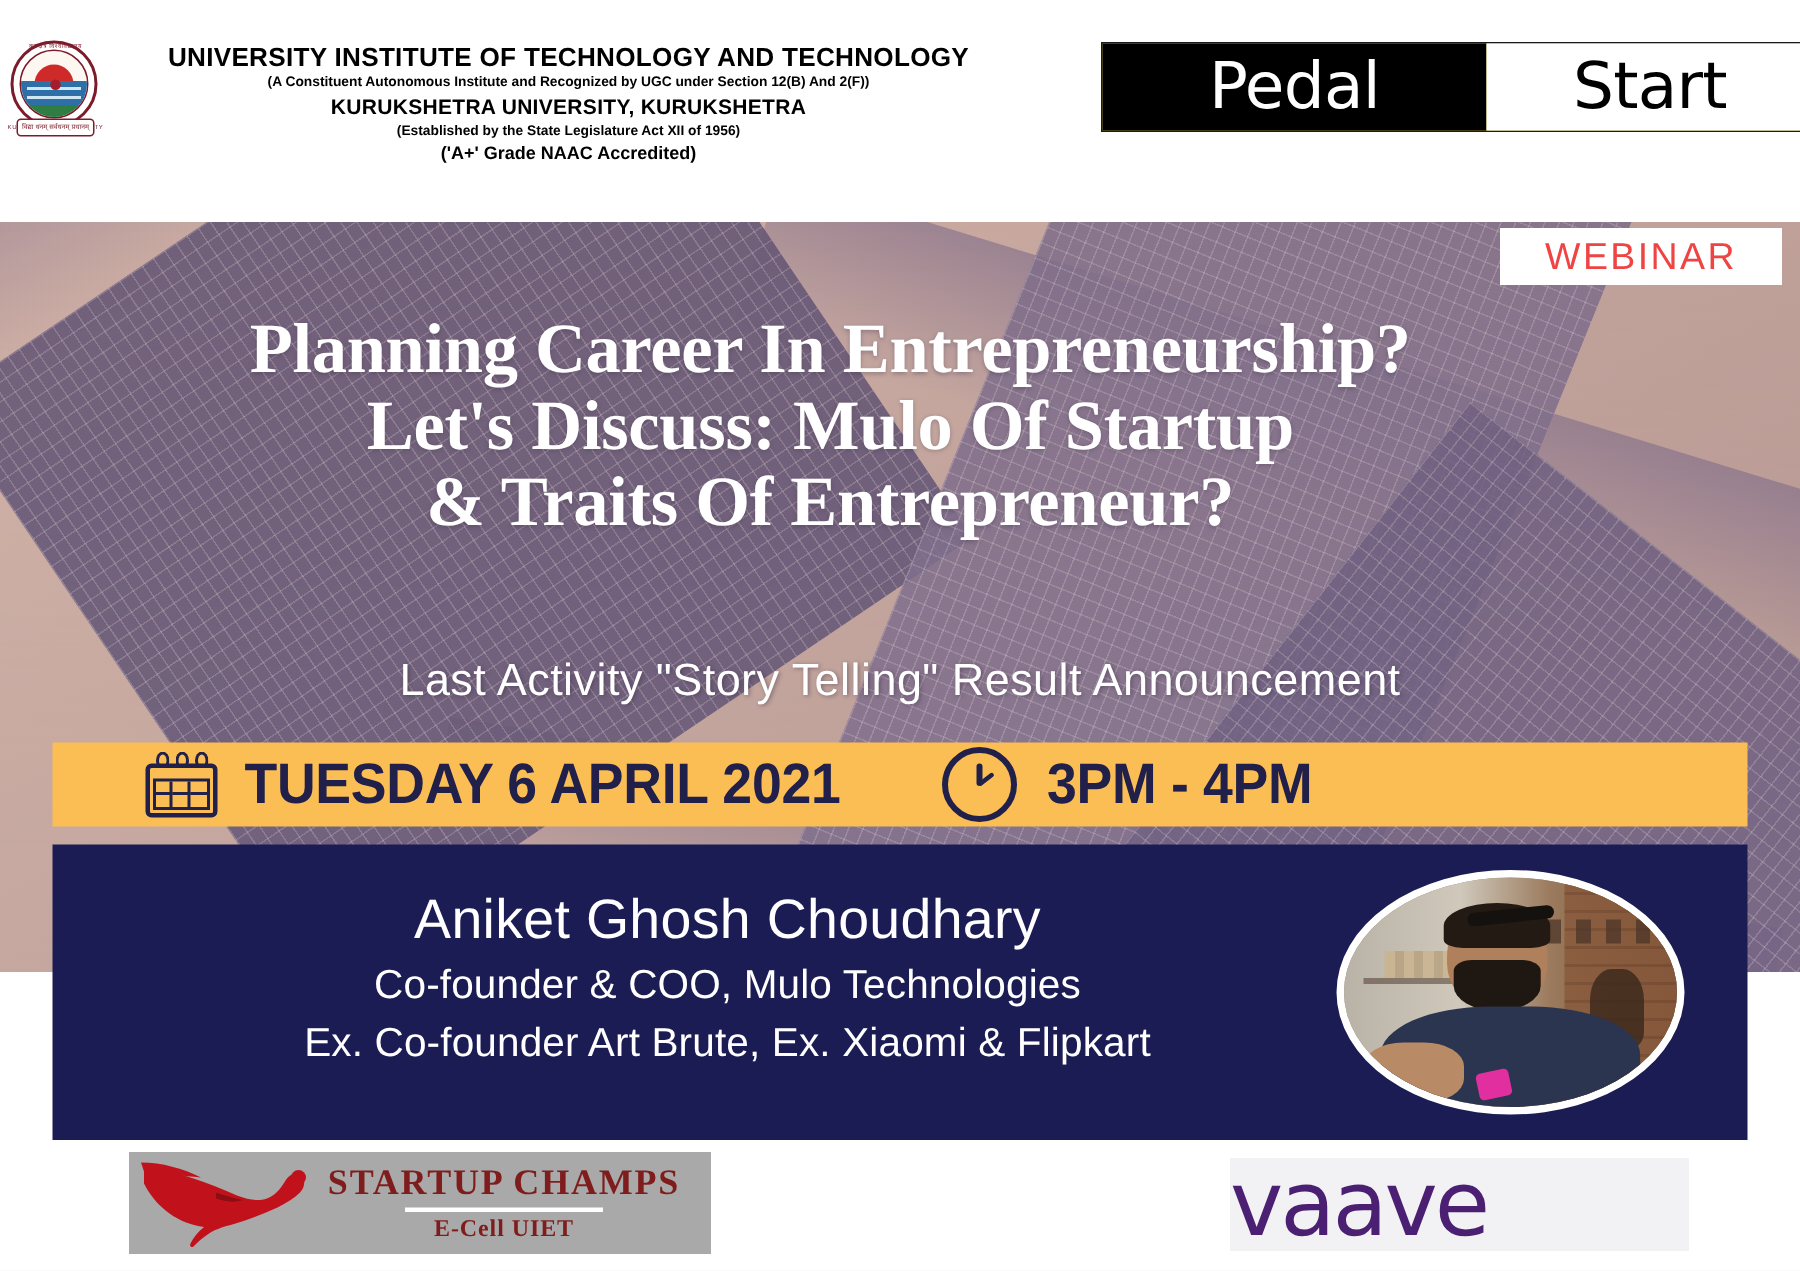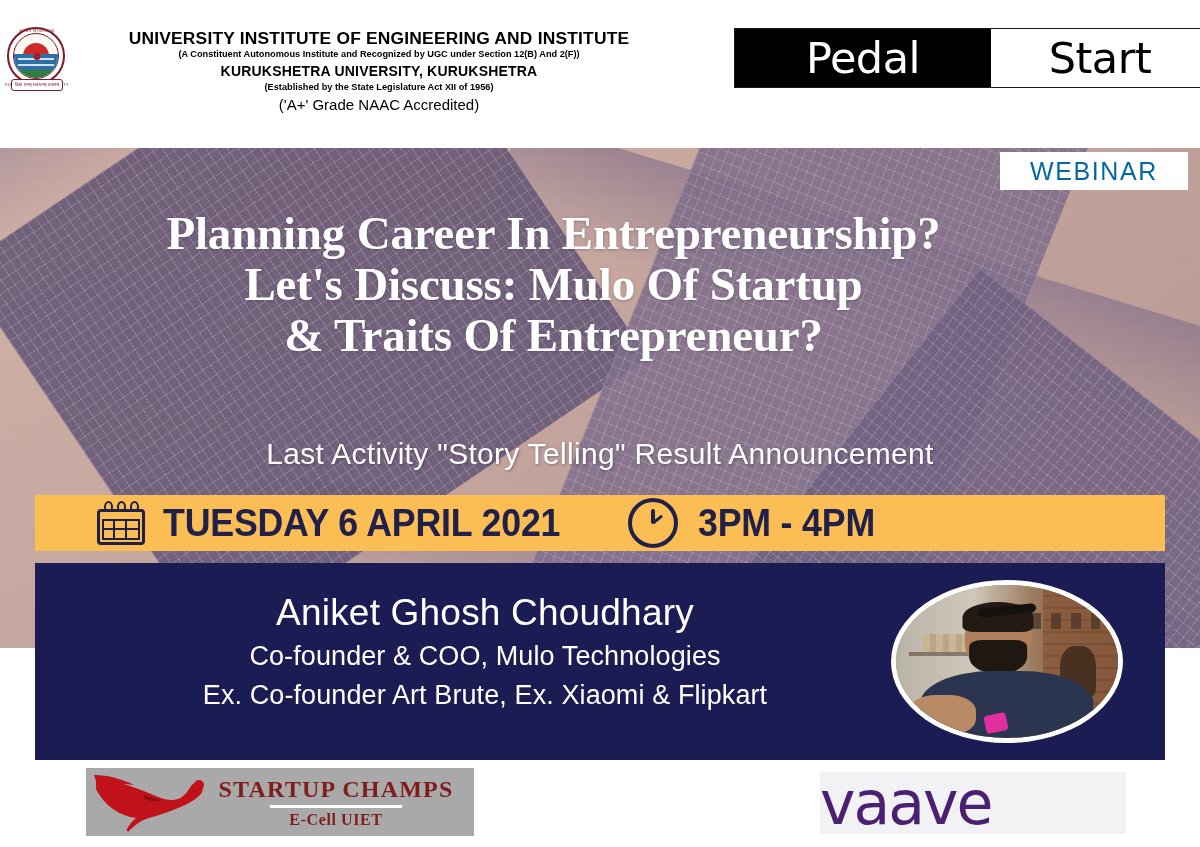--- a/index.html
+++ b/index.html
@@ -164,22 +164,22 @@
     white-space: nowrap;
   }
   .uiet-l4 {
     font-size: 9.2px;
     font-weight: 700;
     color: #000000;
     line-height: 1.45;
     white-space: nowrap;
   }
   .uiet-l5 {
-    font-size: 15px;
-    font-weight: 400;
+    font-size: 12px;
+    font-weight: 700;
     color: #000000;
     line-height: 1.45;
     white-space: nowrap;
   }
 
   
   .pedalstart {
     position: absolute;
     left: 734px; top: 28px;
     width: 476px; height: 60px;
@@ -284,21 +284,21 @@
     background: #ffffff;
     display: flex;
     align-items: center;
     justify-content: center;
     z-index: 15;
   }
   .webinar-badge span {
     font-size: 25px;
     font-weight: 400;
     letter-spacing: 1.6px;
-    color: #0369a1;
+    color: #ef4444;
     font-family: "Liberation Sans", sans-serif;
   }
 
   
   .title-block {
     position: absolute;
     left: 0; top: 208px;
     width: 1107px;
     text-align: center;
     z-index: 12;
@@ -647,21 +647,21 @@
           <div class="seal-sun"></div>
           <div class="seal-water"></div>
           <div class="seal-green"></div>
         </div>
         <div class="seal-dot"></div>
         <div class="seal-band-top">कुरुक्षेत्र विश्वविद्यालय</div>
         <div class="seal-band-bot">KURUKSHETRA UNIVERSITY</div>
         <div class="seal-scroll">विद्या धनम् सर्वधनम् प्रधानम्</div>
       </div>
       <div class="uiet-text">
-        <div class="uiet-l1">UNIVERSITY INSTITUTE OF ENGINEERING AND INSTITUTE</div>
+        <div class="uiet-l1">UNIVERSITY INSTITUTE OF TECHNOLOGY AND TECHNOLOGY</div>
         <div class="uiet-l2">(A Constituent Autonomous Institute and Recognized by UGC under Section 12(B) And 2(F))</div>
         <div class="uiet-l3">KURUKSHETRA UNIVERSITY, KURUKSHETRA</div>
         <div class="uiet-l4">(Established by the State Legislature Act XII of 1956)</div>
         <div class="uiet-l5">('A+' Grade NAAC Accredited)</div>
       </div>
     </div>
 
     <div class="pedalstart">
       <div class="ps-left">Pedal</div>
       <div class="ps-right">Start</div>

